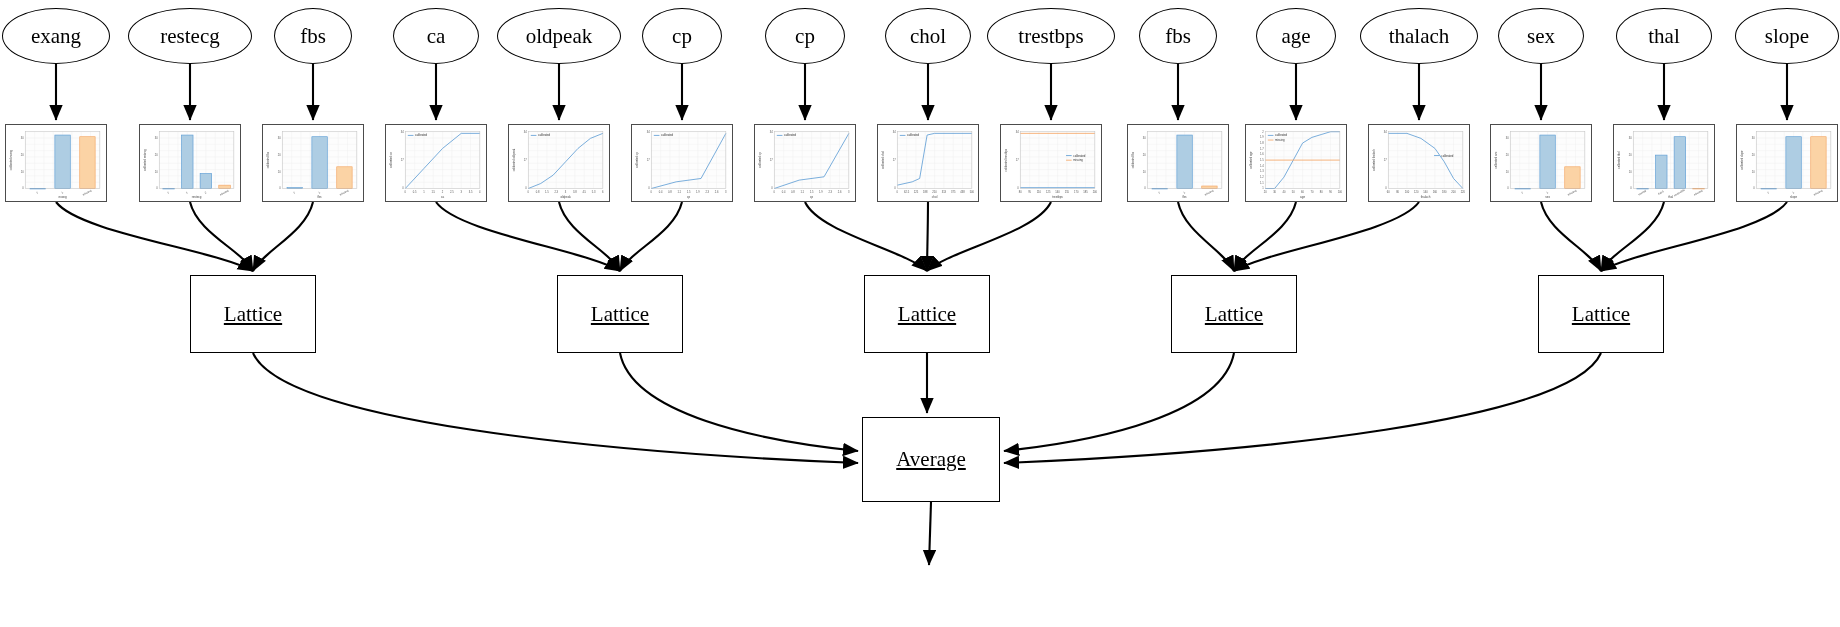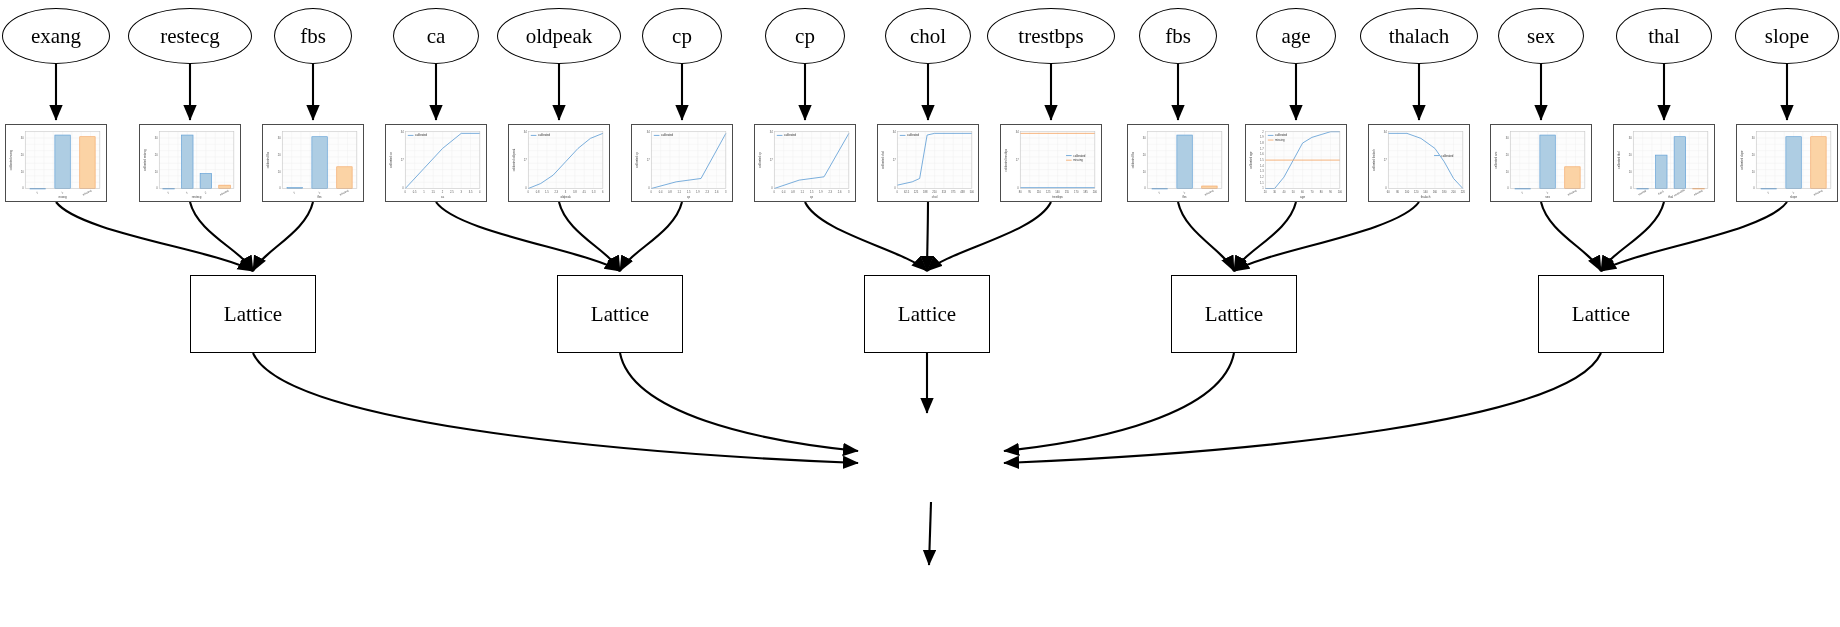--- a/index.html
+++ b/index.html
@@ -5,21 +5,21 @@
   html,body{margin:0;padding:0;background:#ffffff;}
   #stage{position:relative;width:1840px;height:627px;background:#ffffff;
          font-family:"Liberation Serif",serif;overflow:hidden;border-radius:19px;}
   svg.edges{position:absolute;left:0;top:0;width:1840px;height:627px;pointer-events:none;}
 
   .node-ellipse{position:absolute;border:1.6px solid #000;border-radius:50%;
       background:#fff;display:flex;align-items:center;justify-content:center;
       font-size:21px;color:#000;box-sizing:border-box;}
   .node-box{position:absolute;border:1.7px solid #000;background:#fff;
       display:flex;align-items:center;justify-content:center;
-      font-size:21px;color:#000;box-sizing:border-box;}
+      font-size:21px;color:#000;box-sizing:border-box;text-decoration:underline;}
 
   .plot{position:absolute;border:1.6px solid #4c4c4c;background:#fff;box-sizing:border-box;
         padding:3px 3px 2px 3px;}
   .plot .inner{position:relative;width:100%;height:100%;}
   .plot svg{display:block;width:100%;height:100%;}
 </style>
 </head>
 <body>
 
 <div id="stage">
@@ -773,15 +773,18 @@
         <span>Lattice</span>
       </div>
       <div class="node-box" style="left: 1171px; top: 275px; width: 126px; height: 78px;">
         <span>Lattice</span>
       </div>
       <div class="node-box" style="left: 1538px; top: 275px; width: 126px; height: 78px;">
         <span>Lattice</span>
       </div>
     </div>
 
+  <div class="node-box" id="avg-node" style="left:862px;top:417px;width:138px;height:85px;">
+    <span>Average</span>
+  </div>
 
 
 </div>
 
 </body></html>

